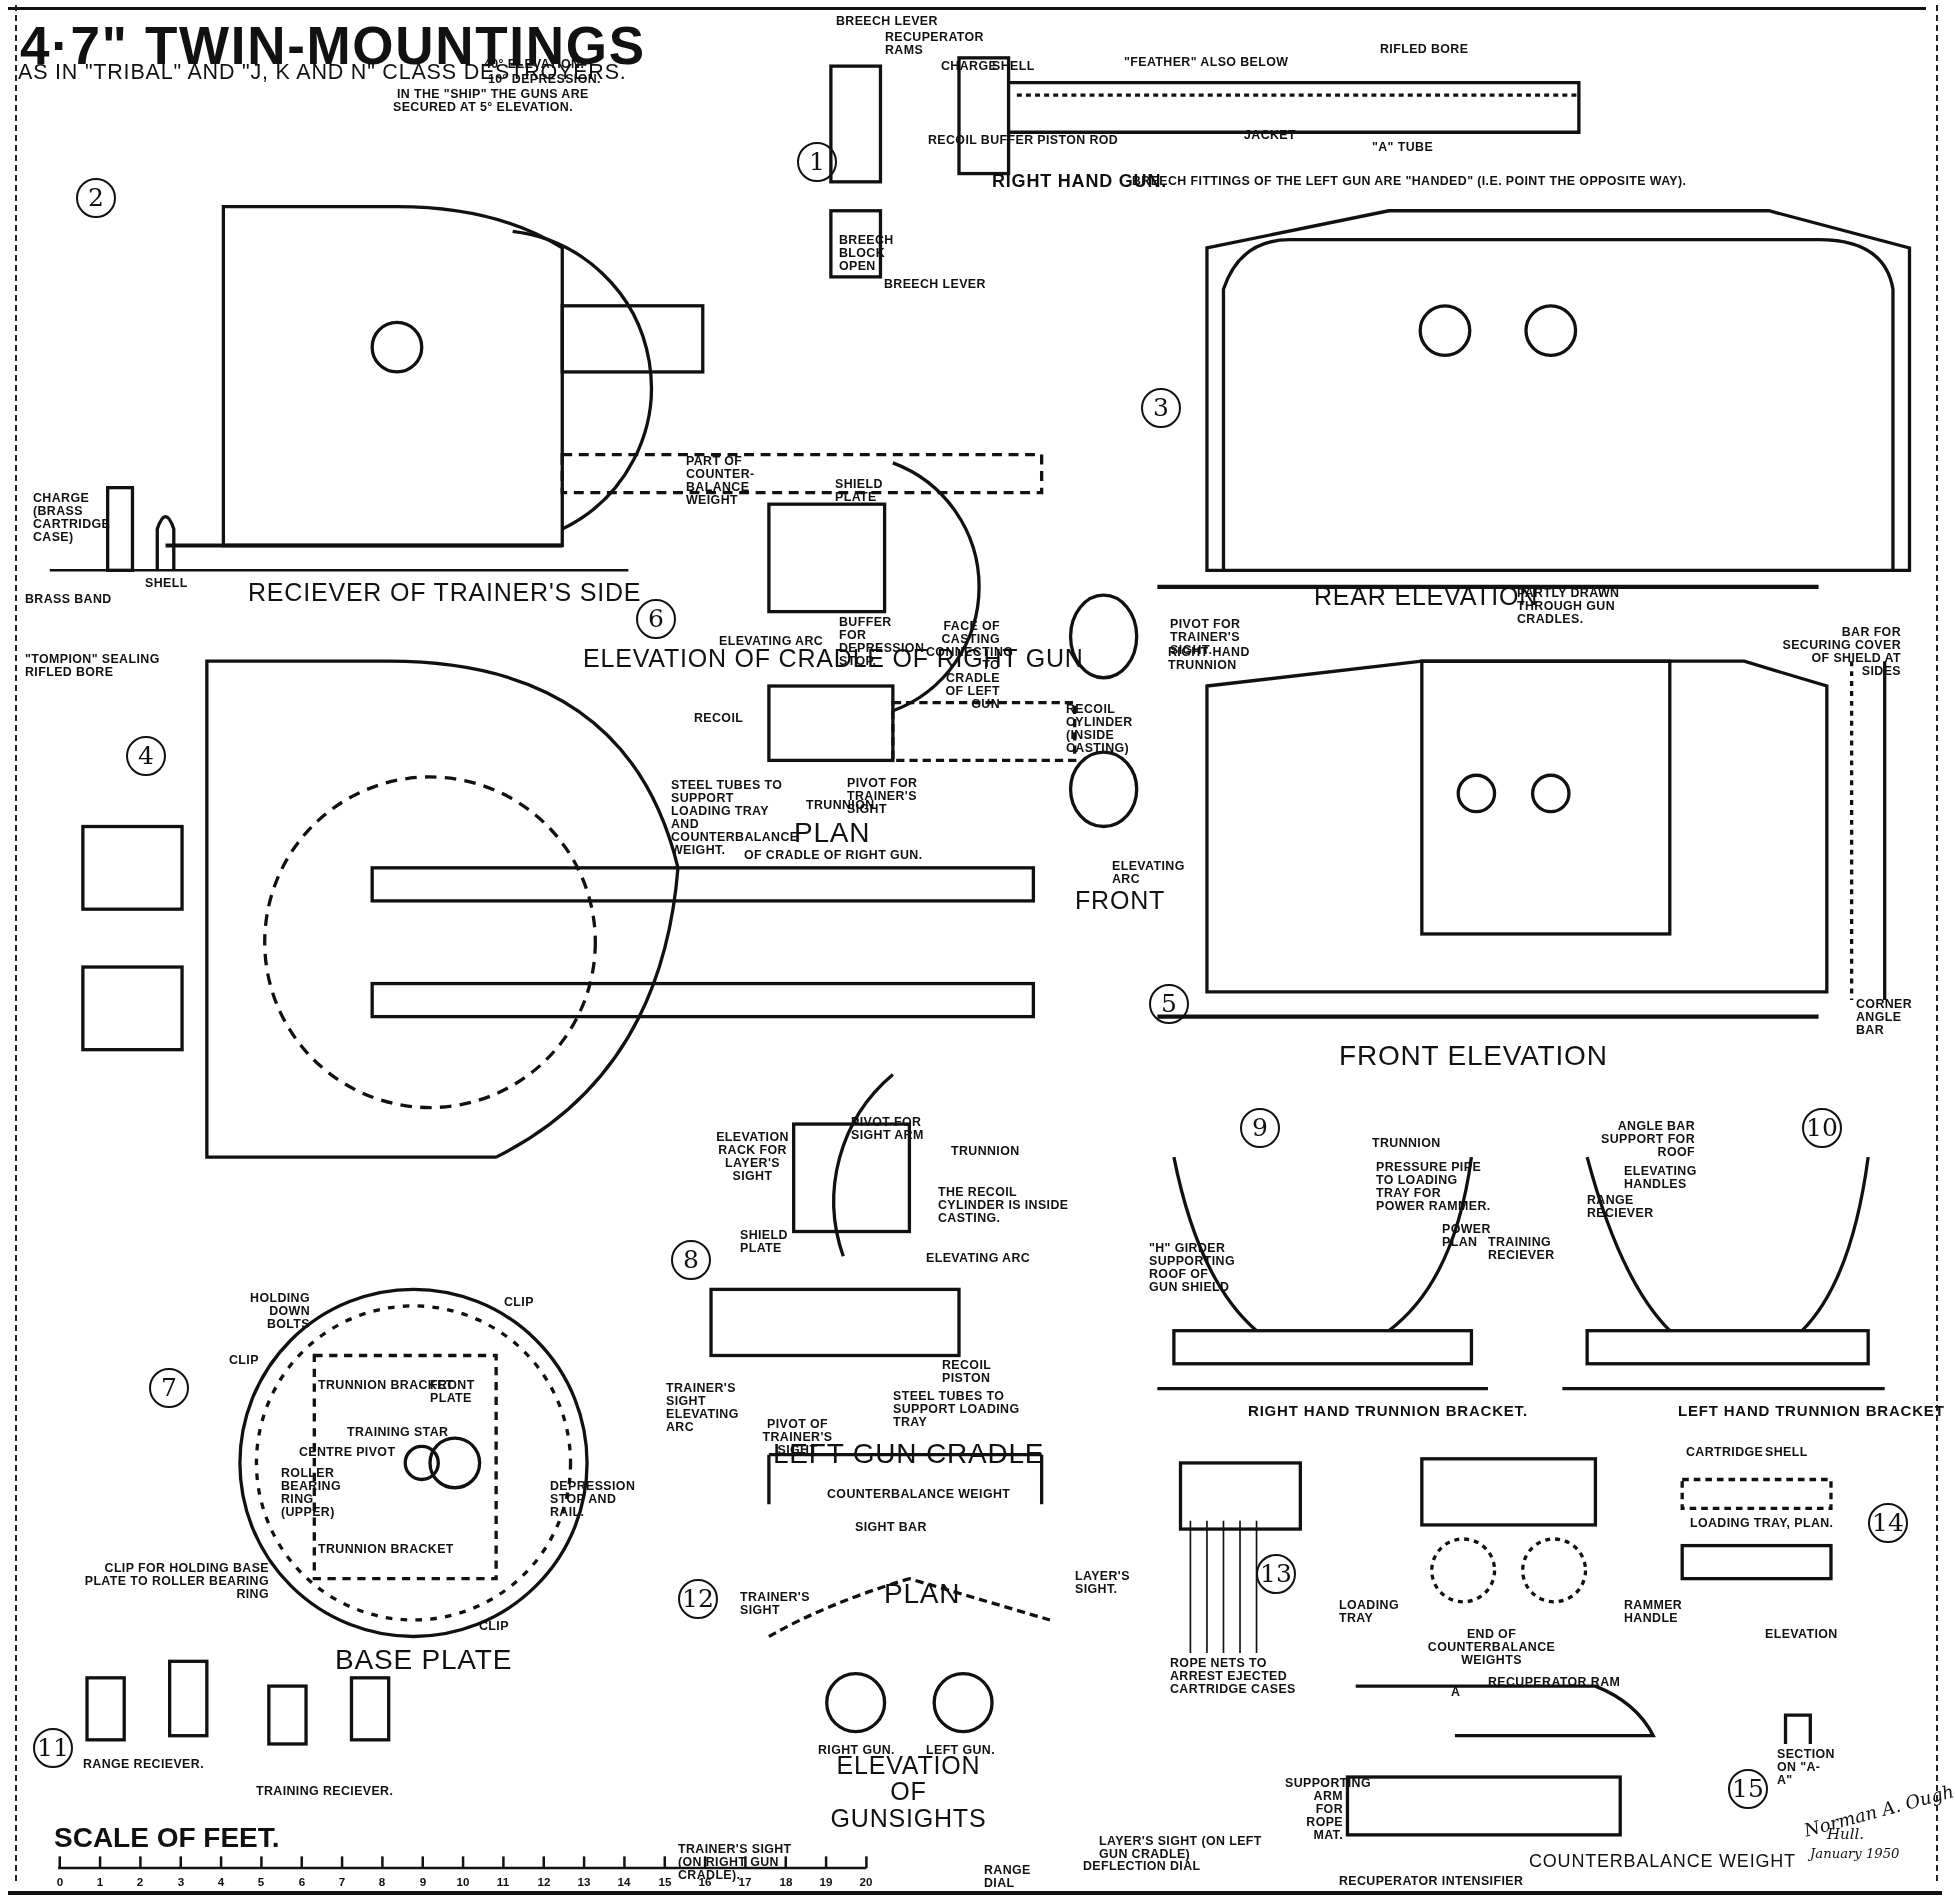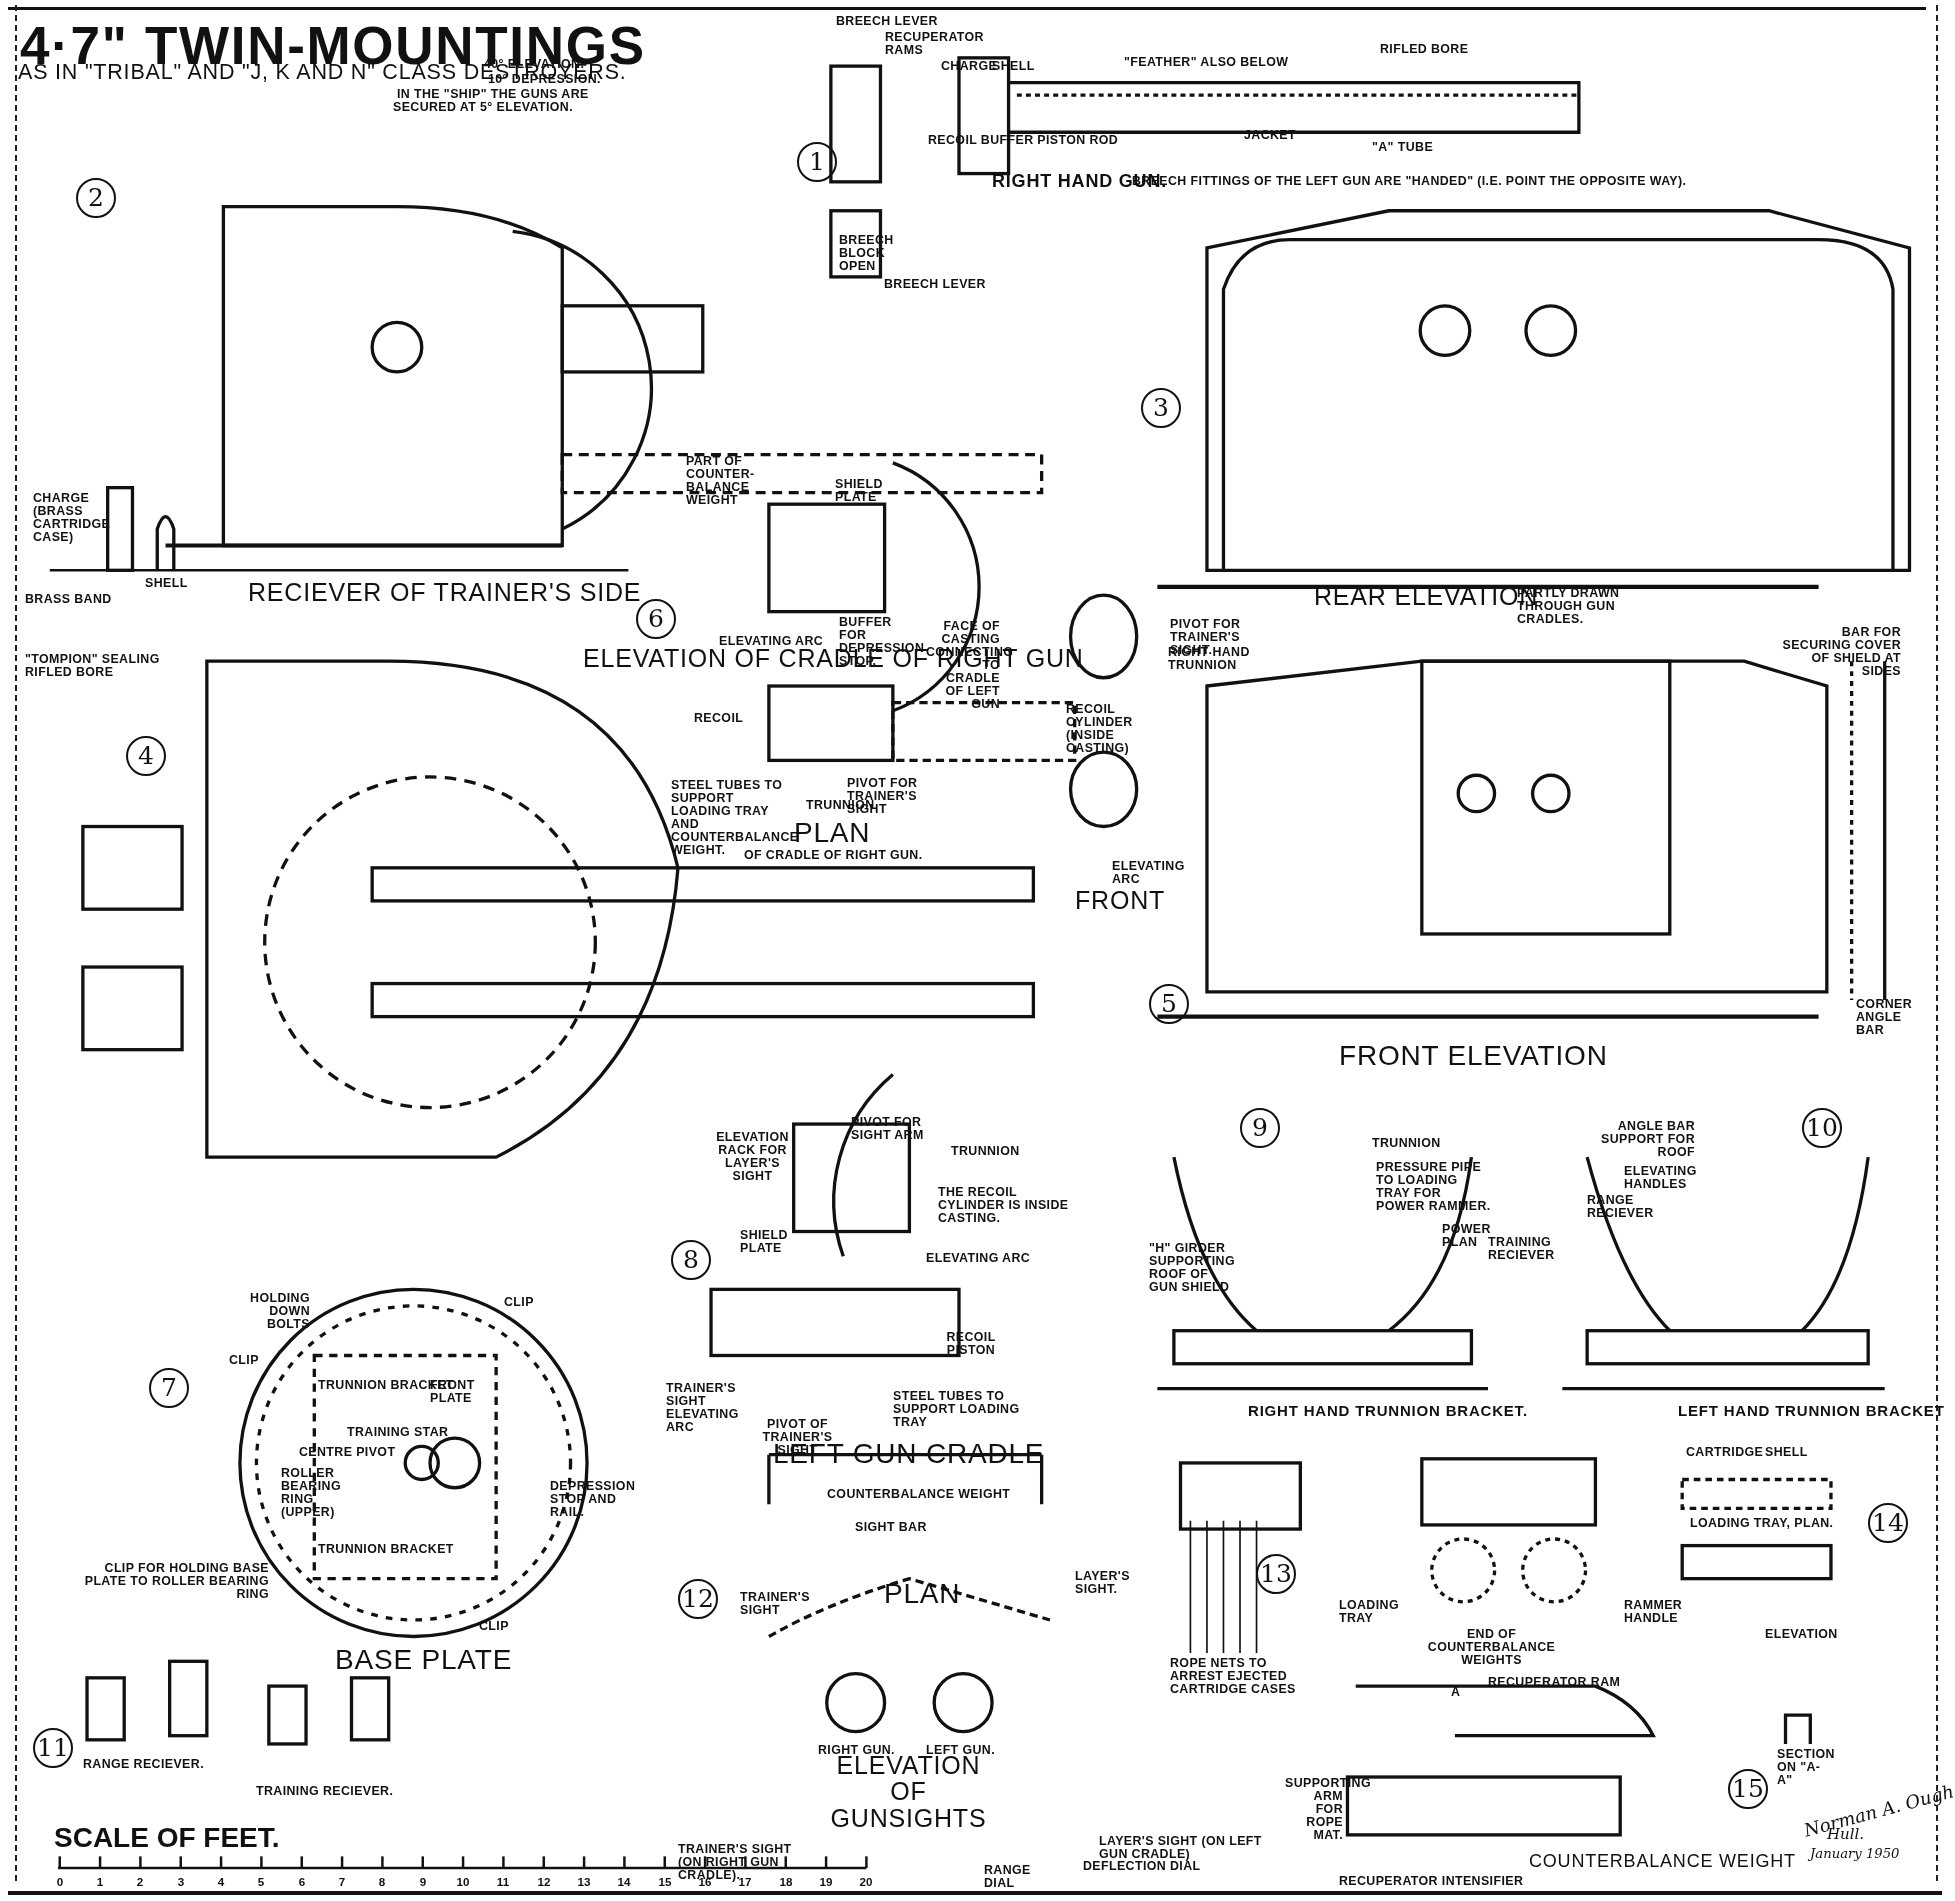--- a/index.html
+++ b/index.html
@@ -225,21 +225,21 @@
 <div class="t lbl" style="left:62px;top:1562px;width:207px;white-space:normal;text-align:right;">CLIP FOR HOLDING BASE PLATE TO ROLLER BEARING RING</div>
 <div class="t lbl" style="left:504px;top:1296px;">CLIP</div>
 <div class="t lbl" style="left:479px;top:1620px;">CLIP</div>
 
 <div class="t lbl" style="left:711px;top:1087px;width:83px;white-space:normal;text-align:center;margin-top:44px;">ELEVATION RACK FOR LAYER'S SIGHT</div>
 <div class="t lbl" style="left:851px;top:1116px;width:74px;white-space:normal;">PIVOT FOR SIGHT ARM</div>
 <div class="t lbl" style="left:951px;top:1145px;">TRUNNION</div>
 <div class="t lbl" style="left:938px;top:1186px;width:141px;white-space:normal;">THE RECOIL CYLINDER IS INSIDE CASTING.</div>
 <div class="t lbl" style="left:740px;top:1229px;width:50px;white-space:normal;">SHIELD PLATE</div>
 <div class="t lbl" style="left:926px;top:1252px;">ELEVATING ARC</div>
-<div class="t lbl" style="left:942px;top:1331px;width:58px;white-space:normal;text-align:center;">RECOIL PISTON</div>
+<div class="t lbl" style="left:942px;top:1359px;width:58px;white-space:normal;">RECOIL PISTON</div>
 <div class="t lbl" style="left:666px;top:1382px;width:99px;white-space:normal;">TRAINER'S SIGHT ELEVATING ARC</div>
 <div class="t lbl" style="left:752px;top:1418px;width:91px;white-space:normal;text-align:center;">PIVOT OF TRAINER'S SIGHT</div>
 <div class="t lbl" style="left:893px;top:1390px;width:132px;white-space:normal;">STEEL TUBES TO SUPPORT LOADING TRAY</div>
 
 <div class="t lbl" style="left:1372px;top:1137px;">TRUNNION</div>
 <div class="t lbl" style="left:1376px;top:1161px;width:116px;white-space:normal;">PRESSURE PIPE TO LOADING TRAY FOR POWER RAMMER.</div>
 <div class="t lbl" style="left:1442px;top:1223px;width:41px;white-space:normal;">POWER PLAN</div>
 <div class="t lbl" style="left:1488px;top:1236px;width:74px;white-space:normal;">TRAINING RECIEVER</div>
 <div class="t lbl" style="left:1149px;top:1242px;width:91px;white-space:normal;">"H" GIRDER SUPPORTING ROOF OF GUN SHIELD</div>
 

